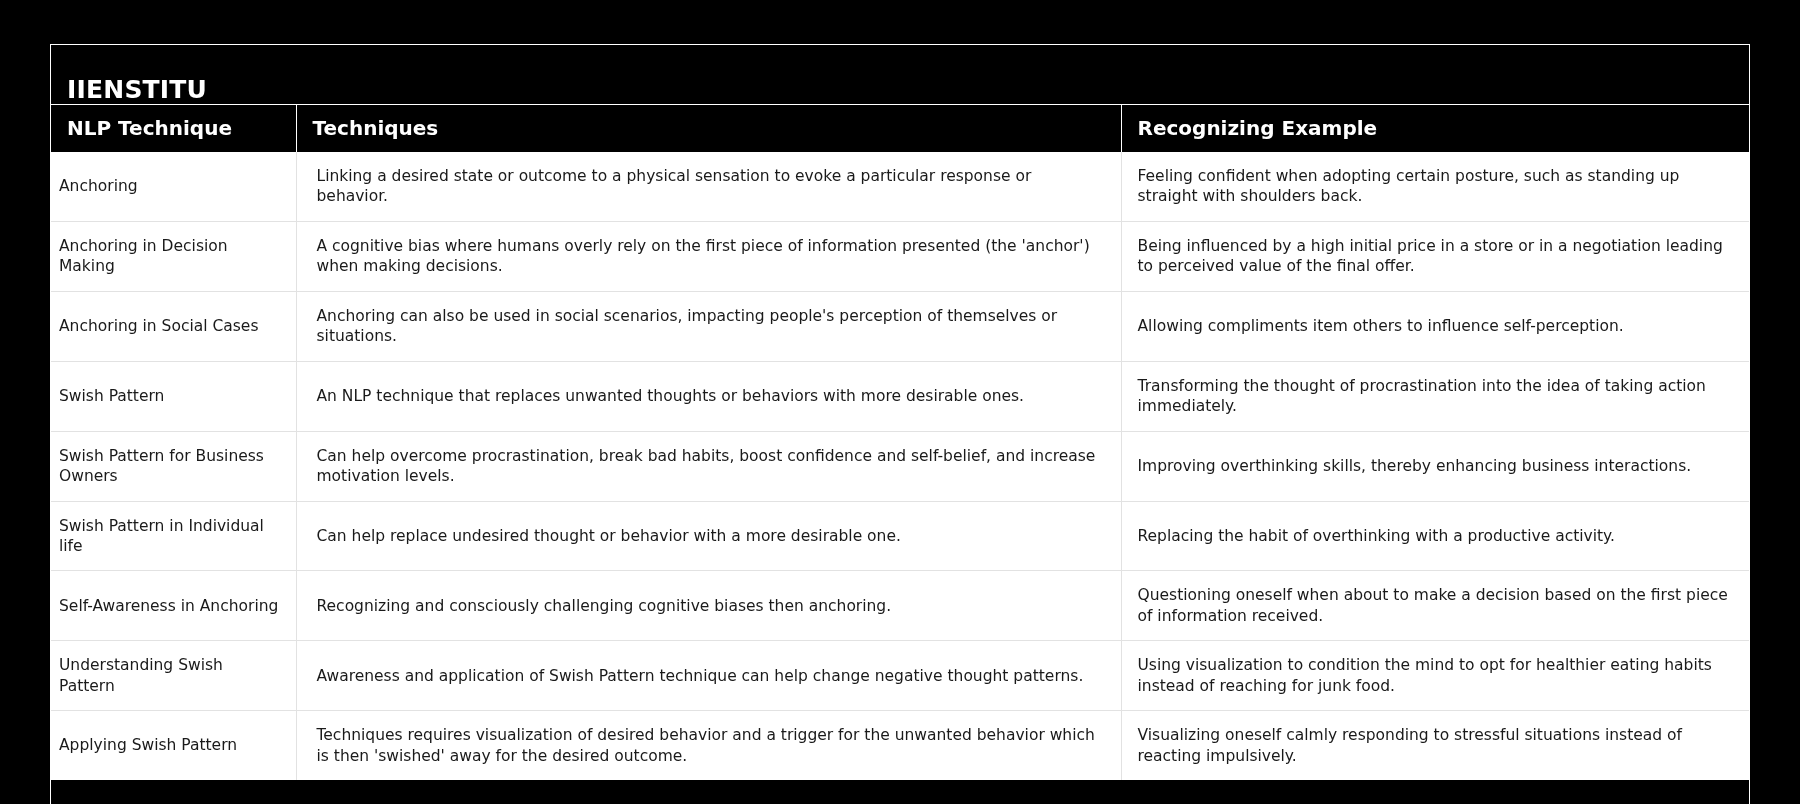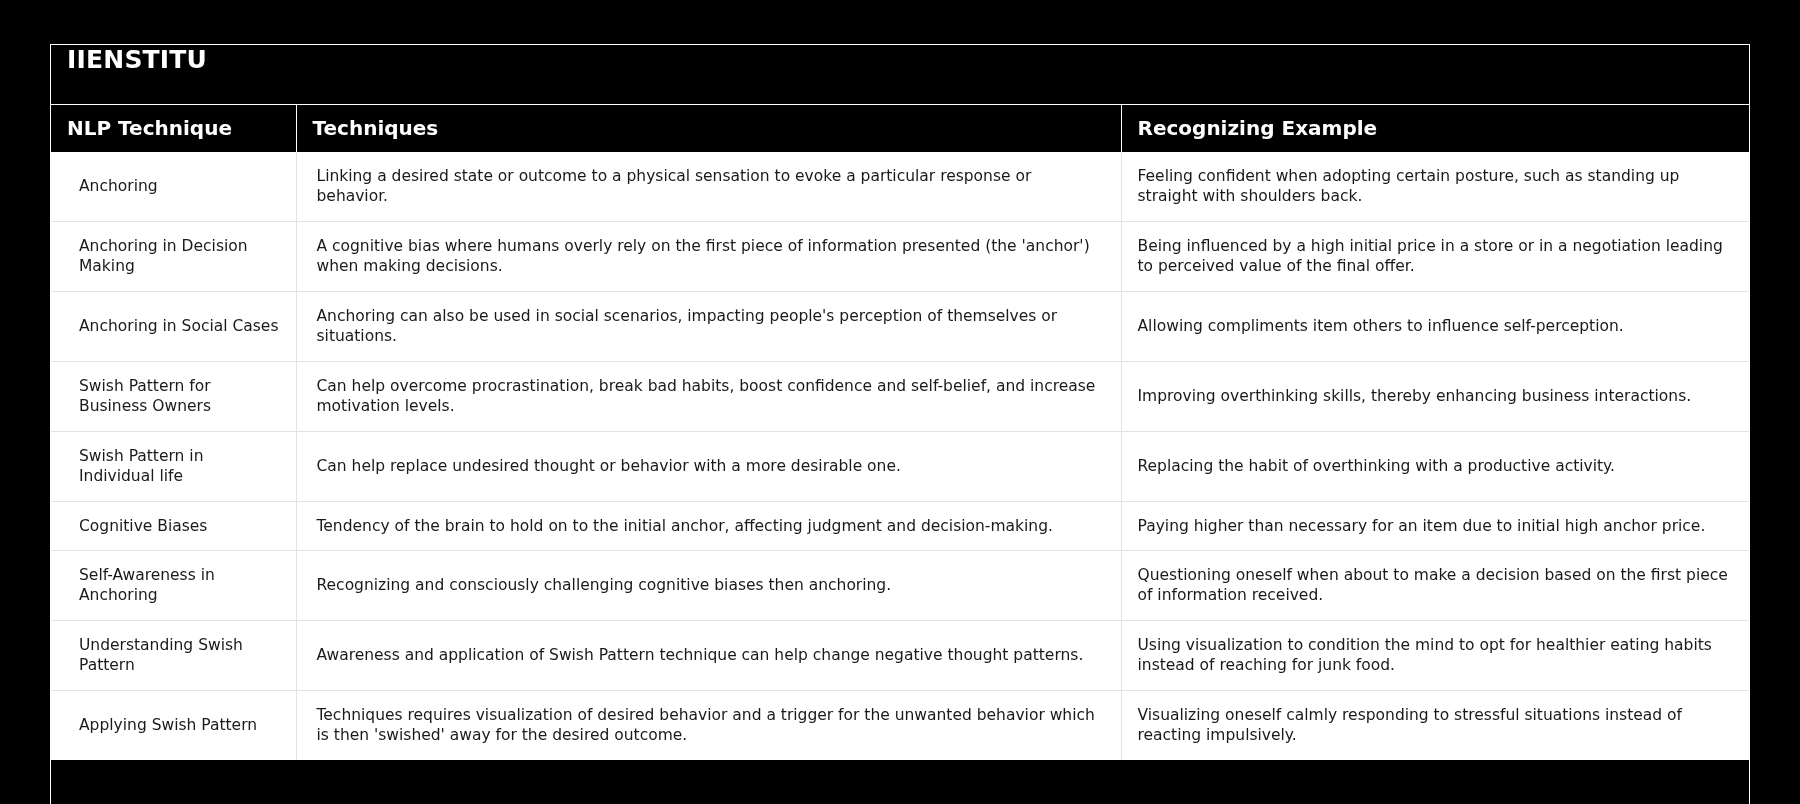--- a/index.html
+++ b/index.html
@@ -30,21 +30,21 @@
     background: #000000;
     overflow: hidden;
   }
 
   
   .brand-bar {
     height: 60px;
     background: #000000;
     border-bottom: 1px solid #ffffff;
     display: flex;
-    align-items: flex-start;
+    align-items: flex-end;
     padding-left: 16px;
   }
 
   .brand-title {
     color: #ffffff;
     font-size: 25px;
     font-weight: 700;
     letter-spacing: 0.2px;
     font-family: "DejaVu Sans", "Liberation Sans", sans-serif;
   }
@@ -81,21 +81,21 @@
     line-height: 1.32;
     text-align: left;
     vertical-align: middle;
     padding: 14px 16px;
     border-right: 1px solid #e2e2e2;
     border-bottom: 1px solid #e2e2e2;
   }
   tbody td:last-child { border-right: none; }
   tbody tr:last-child td { border-bottom: none; }
 
-  tbody td.cell-technique { padding-left: 28px; padding-right: 12px; }
+  tbody td.cell-technique { padding-left: 8px; padding-right: 12px; }
   tbody td.cell-description { padding-left: 20px; padding-right: 22px; }
   tbody td.cell-example { padding-left: 16px; padding-right: 22px; }
 </style>
 </head>
 <body>
 
 <div class="page">
 
   <div class="table-wrap">
 
@@ -126,33 +126,33 @@
             <td class="cell-technique">Anchoring in Decision Making</td>
             <td class="cell-description">A cognitive bias where humans overly rely on the first piece of information presented (the 'anchor') when making decisions.</td>
             <td class="cell-example">Being influenced by a high initial price in a store or in a negotiation leading to perceived value of the final offer.</td>
           </tr>
           <tr>
             <td class="cell-technique">Anchoring in Social Cases</td>
             <td class="cell-description">Anchoring can also be used in social scenarios, impacting people's perception of themselves or situations.</td>
             <td class="cell-example">Allowing compliments item others to influence self-perception.</td>
           </tr>
           <tr>
+            <td class="cell-technique">Swish Pattern</td>
+            <td class="cell-description">An NLP technique that replaces unwanted thoughts or behaviors with more desirable ones.</td>
+            <td class="cell-example">Transforming the thought of procrastination into the idea of taking action immediately.</td>
+          </tr>
+          <tr>
             <td class="cell-technique">Swish Pattern for Business Owners</td>
             <td class="cell-description">Can help overcome procrastination, break bad habits, boost confidence and self-belief, and increase motivation levels.</td>
             <td class="cell-example">Improving overthinking skills, thereby enhancing business interactions.</td>
           </tr>
           <tr>
             <td class="cell-technique">Swish Pattern in Individual life</td>
             <td class="cell-description">Can help replace undesired thought or behavior with a more desirable one.</td>
             <td class="cell-example">Replacing the habit of overthinking with a productive activity.</td>
-          </tr>
-          <tr>
-            <td class="cell-technique">Cognitive Biases</td>
-            <td class="cell-description">Tendency of the brain to hold on to the initial anchor, affecting judgment and decision-making.</td>
-            <td class="cell-example">Paying higher than necessary for an item due to initial high anchor price.</td>
           </tr>
           <tr>
             <td class="cell-technique">Self-Awareness in Anchoring</td>
             <td class="cell-description">Recognizing and consciously challenging cognitive biases then anchoring.</td>
             <td class="cell-example">Questioning oneself when about to make a decision based on the first piece of information received.</td>
           </tr>
           <tr>
             <td class="cell-technique">Understanding Swish Pattern</td>
             <td class="cell-description">Awareness and application of Swish Pattern technique can help change negative thought patterns.</td>
             <td class="cell-example">Using visualization to condition the mind to opt for healthier eating habits instead of reaching for junk food.</td>

